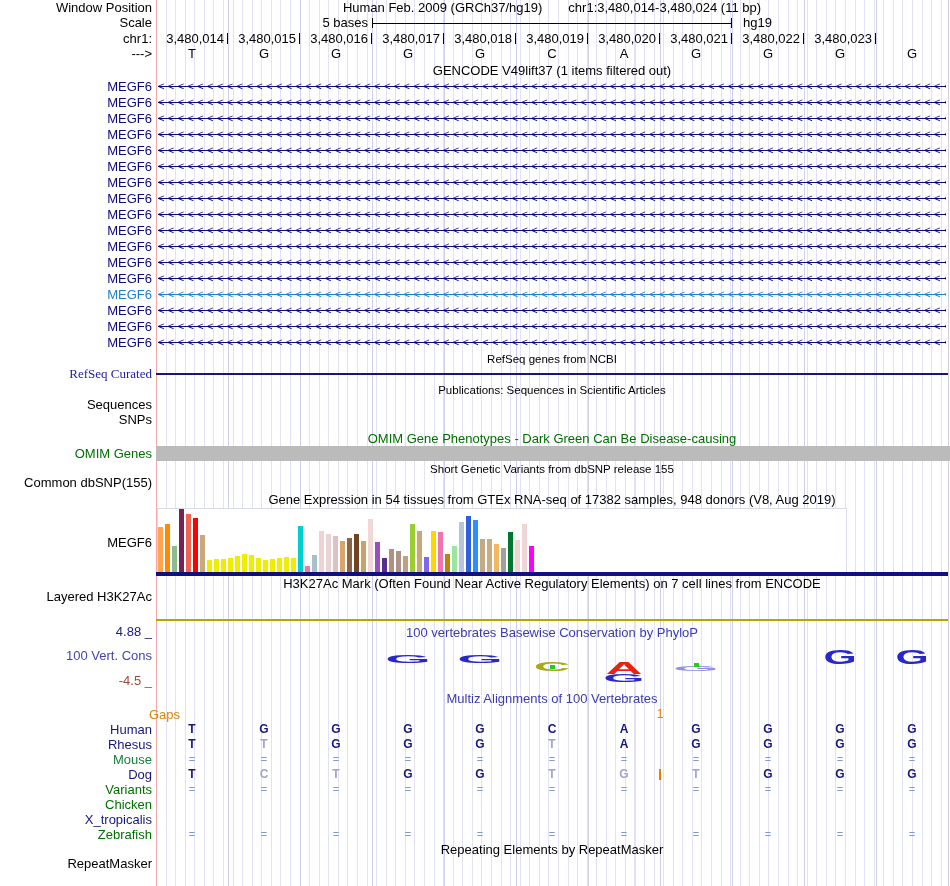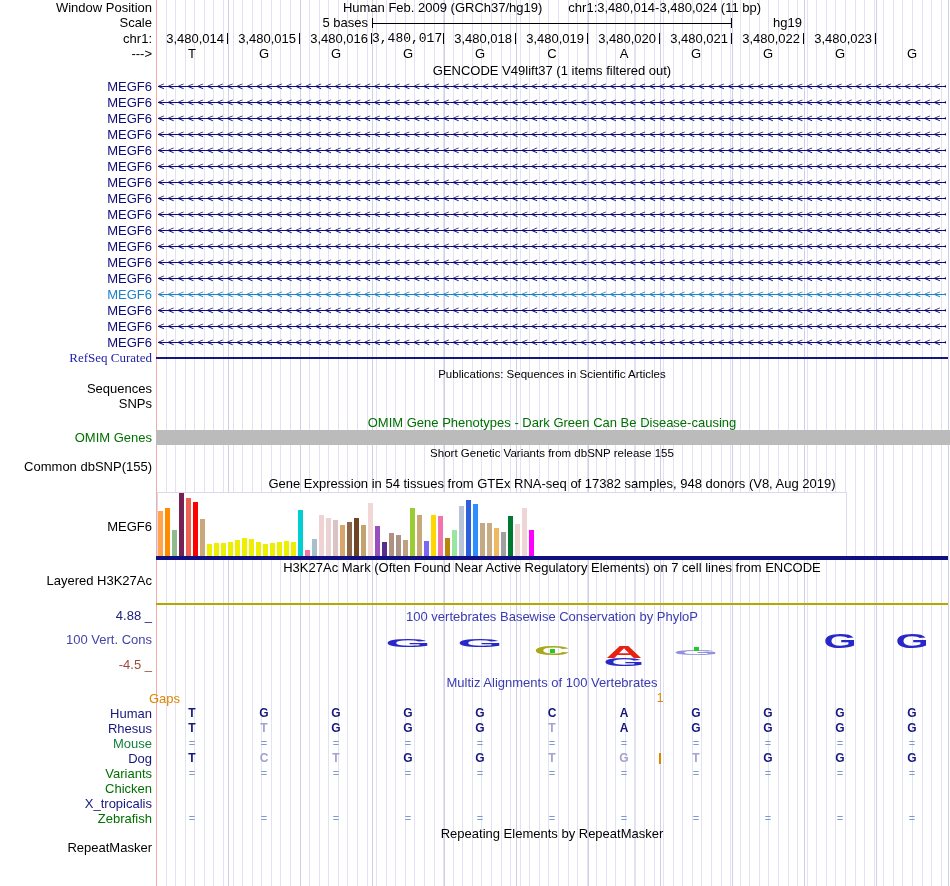--- a/index.html
+++ b/index.html
@@ -45,32 +45,32 @@
 
   <div class="row" style="height:16px;line-height:15px;">
     <span class="lbl">Window Position</span>
     <span class="title"><span>Human Feb. 2009 (GRCh37/hg19)</span><span style="display:inline-block;width:26px;"></span><span>chr1:3,480,014-3,480,024 (11 bp)</span></span>
   </div>
 
   <div class="row" style="height:15px;line-height:14px;">
     <span class="lbl">Scale</span>
     <span style="position:absolute;left:268px;width:100px;text-align:right;">5 bases</span>
     <div class="scalebar" style="left:372px;width:358px;"></div>
-    <span style="position:absolute;left:730px;padding-left:43px;">hg19</span>
+    <span style="position:absolute;left:700px;padding-left:43px;">hg19</span>
   </div>
 
   <div class="row" id="position-row" style="height:15px;">
     <span class="lbl" style="line-height:15px;">chr1:</span>
   <span class="pos" style="left: 156px;">3,480,014</span>
       <div class="tick" style="left: 227px;"></div>
       <span class="pos" style="left: 228px;">3,480,015</span>
       <div class="tick" style="left: 299px;"></div>
       <span class="pos" style="left: 300px;">3,480,016</span>
       <div class="tick" style="left: 371px;"></div>
-      <span class="pos" style="left: 372px; font-family: Liberation Mono, monospace;">3,480,017</span>
+      <span class="pos" style="left: 372px;">3,480,017</span>
       <div class="tick" style="left: 443px;"></div>
       <span class="pos" style="left: 444px;">3,480,018</span>
       <div class="tick" style="left: 515px;"></div>
       <span class="pos" style="left: 516px;">3,480,019</span>
       <div class="tick" style="left: 587px;"></div>
       <span class="pos" style="left: 588px;">3,480,020</span>
       <div class="tick" style="left: 659px;"></div>
       <span class="pos" style="left: 660px;">3,480,021</span>
       <div class="tick" style="left: 731px;"></div>
       <span class="pos" style="left: 732px;">3,480,022</span>
@@ -162,20 +162,23 @@
       <div class="gene-row" style="color: rgb(12, 12, 120);">
         <span class="lbl">MEGF6</span>
         <span class="arrows">&lt;&lt;&lt;&lt;&lt;&lt;&lt;&lt;&lt;&lt;&lt;&lt;&lt;&lt;&lt;&lt;&lt;&lt;&lt;&lt;&lt;&lt;&lt;&lt;&lt;&lt;&lt;&lt;&lt;&lt;&lt;&lt;&lt;&lt;&lt;&lt;&lt;&lt;&lt;&lt;&lt;&lt;&lt;&lt;&lt;&lt;&lt;&lt;&lt;&lt;&lt;&lt;&lt;&lt;&lt;&lt;&lt;&lt;&lt;&lt;&lt;&lt;&lt;&lt;&lt;&lt;&lt;&lt;&lt;&lt;&lt;&lt;&lt;&lt;&lt;&lt;&lt;&lt;&lt;&lt;&lt;&lt;</span>
       </div>
       <div class="gene-row" style="color: rgb(12, 12, 120);">
         <span class="lbl">MEGF6</span>
         <span class="arrows">&lt;&lt;&lt;&lt;&lt;&lt;&lt;&lt;&lt;&lt;&lt;&lt;&lt;&lt;&lt;&lt;&lt;&lt;&lt;&lt;&lt;&lt;&lt;&lt;&lt;&lt;&lt;&lt;&lt;&lt;&lt;&lt;&lt;&lt;&lt;&lt;&lt;&lt;&lt;&lt;&lt;&lt;&lt;&lt;&lt;&lt;&lt;&lt;&lt;&lt;&lt;&lt;&lt;&lt;&lt;&lt;&lt;&lt;&lt;&lt;&lt;&lt;&lt;&lt;&lt;&lt;&lt;&lt;&lt;&lt;&lt;&lt;&lt;&lt;&lt;&lt;&lt;&lt;&lt;&lt;&lt;&lt;</span>
       </div>
     </div>
 
+  <div class="row" style="height:16px;line-height:17px;">
+    <span class="title small">RefSeq genes from NCBI</span>
+  </div>
   <div class="row" style="height:14px;font-family:Liberation Serif, serif;">
     <span class="lbl" style="line-height:14px;color:#2222AA;">RefSeq Curated</span>
     <div class="hline" style="top:6px;height:2px;background:#16167F;"></div>
   </div>
 
   <div class="row" style="height:16px;line-height:18px;">
     <span class="title small">Publications: Sequences in Scientific Articles</span>
   </div>
   <div class="row" style="height:15px;">
     <span class="lbl" style="line-height:15px;">Sequences</span>

